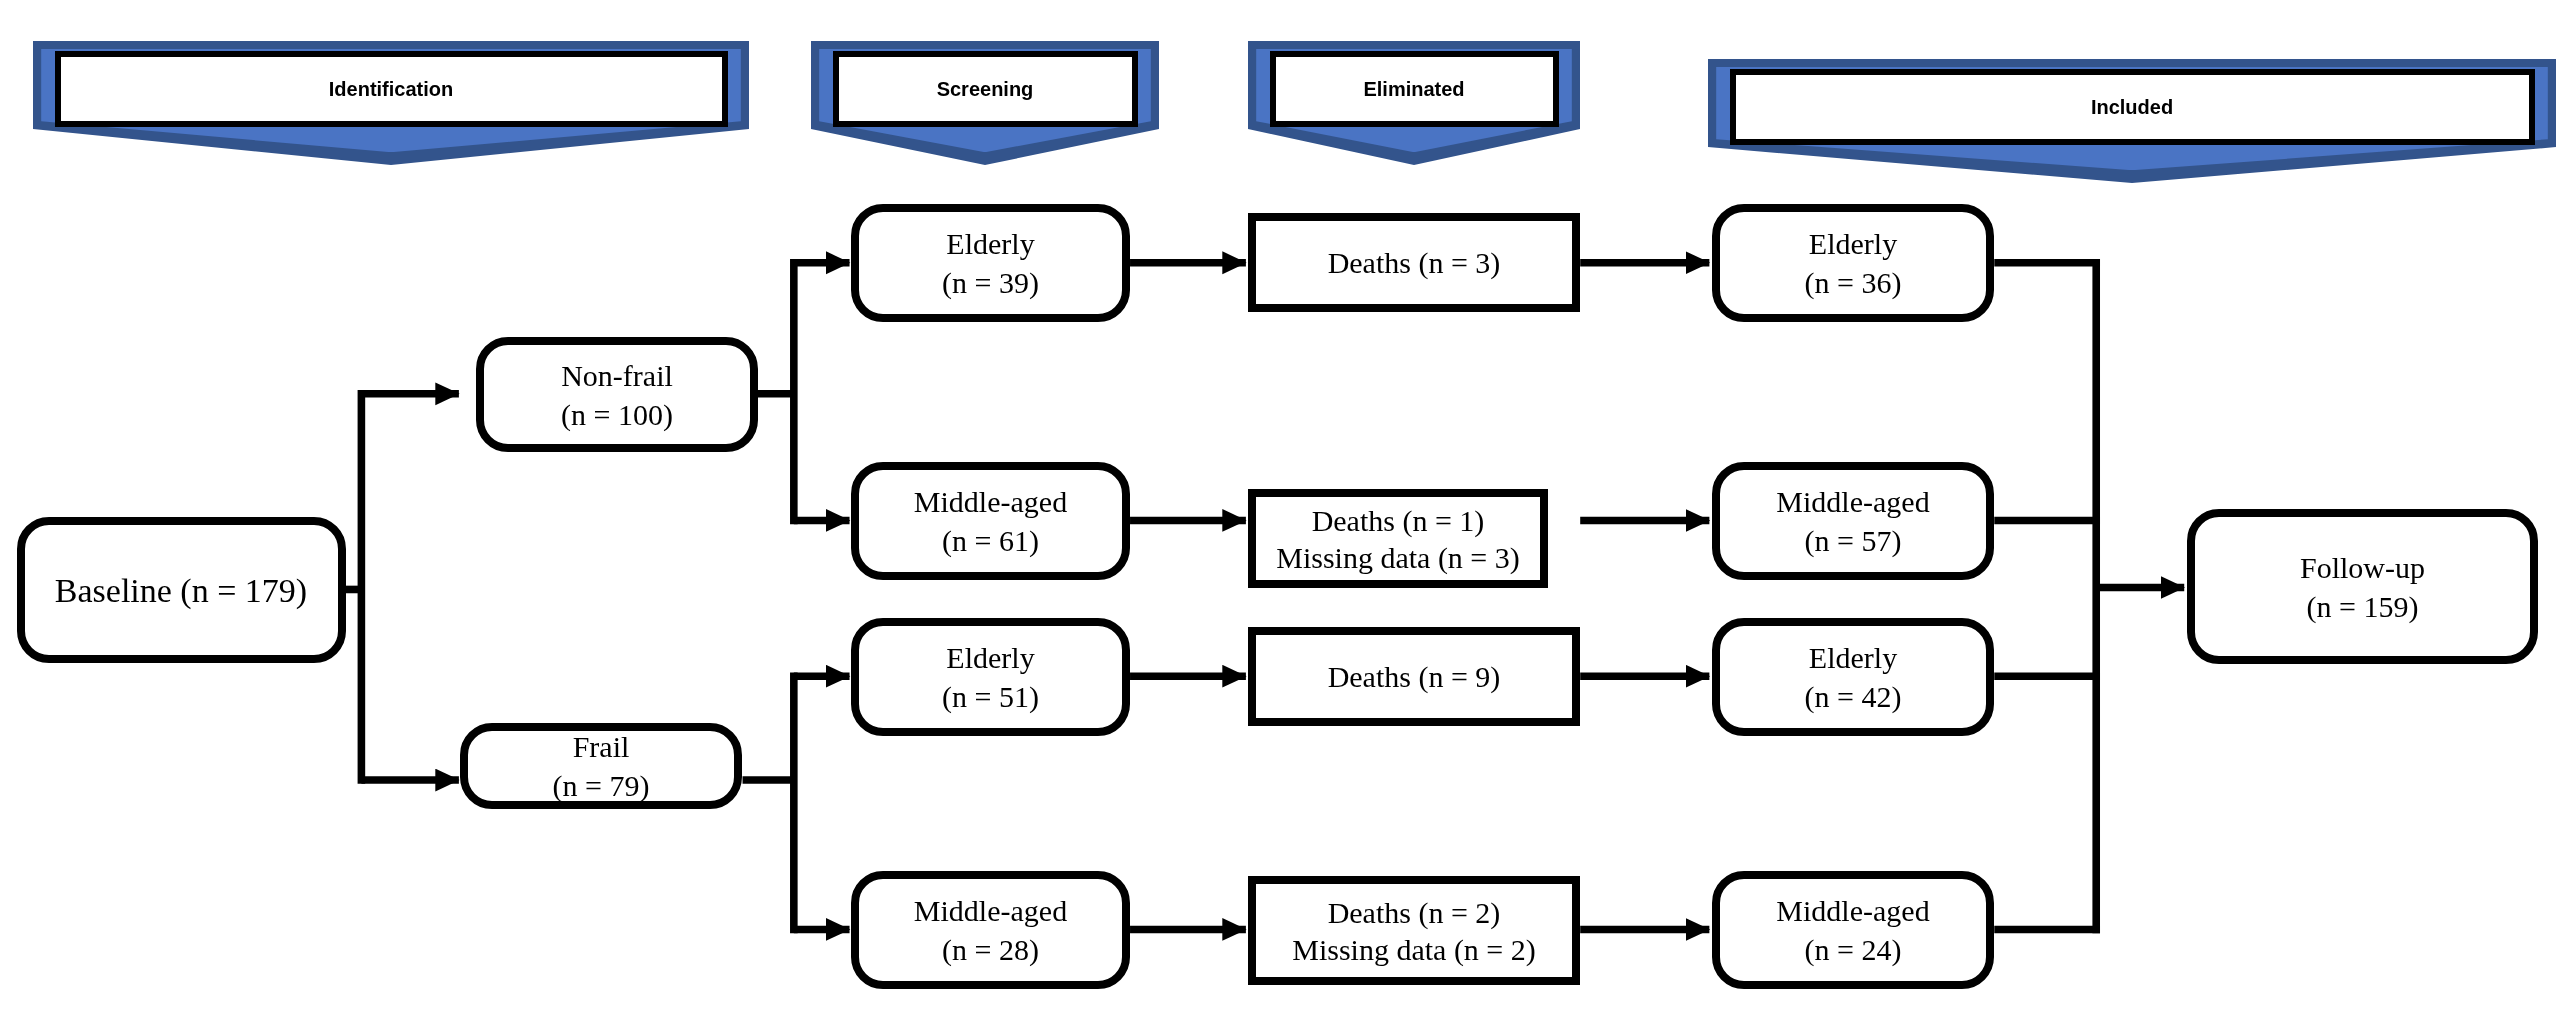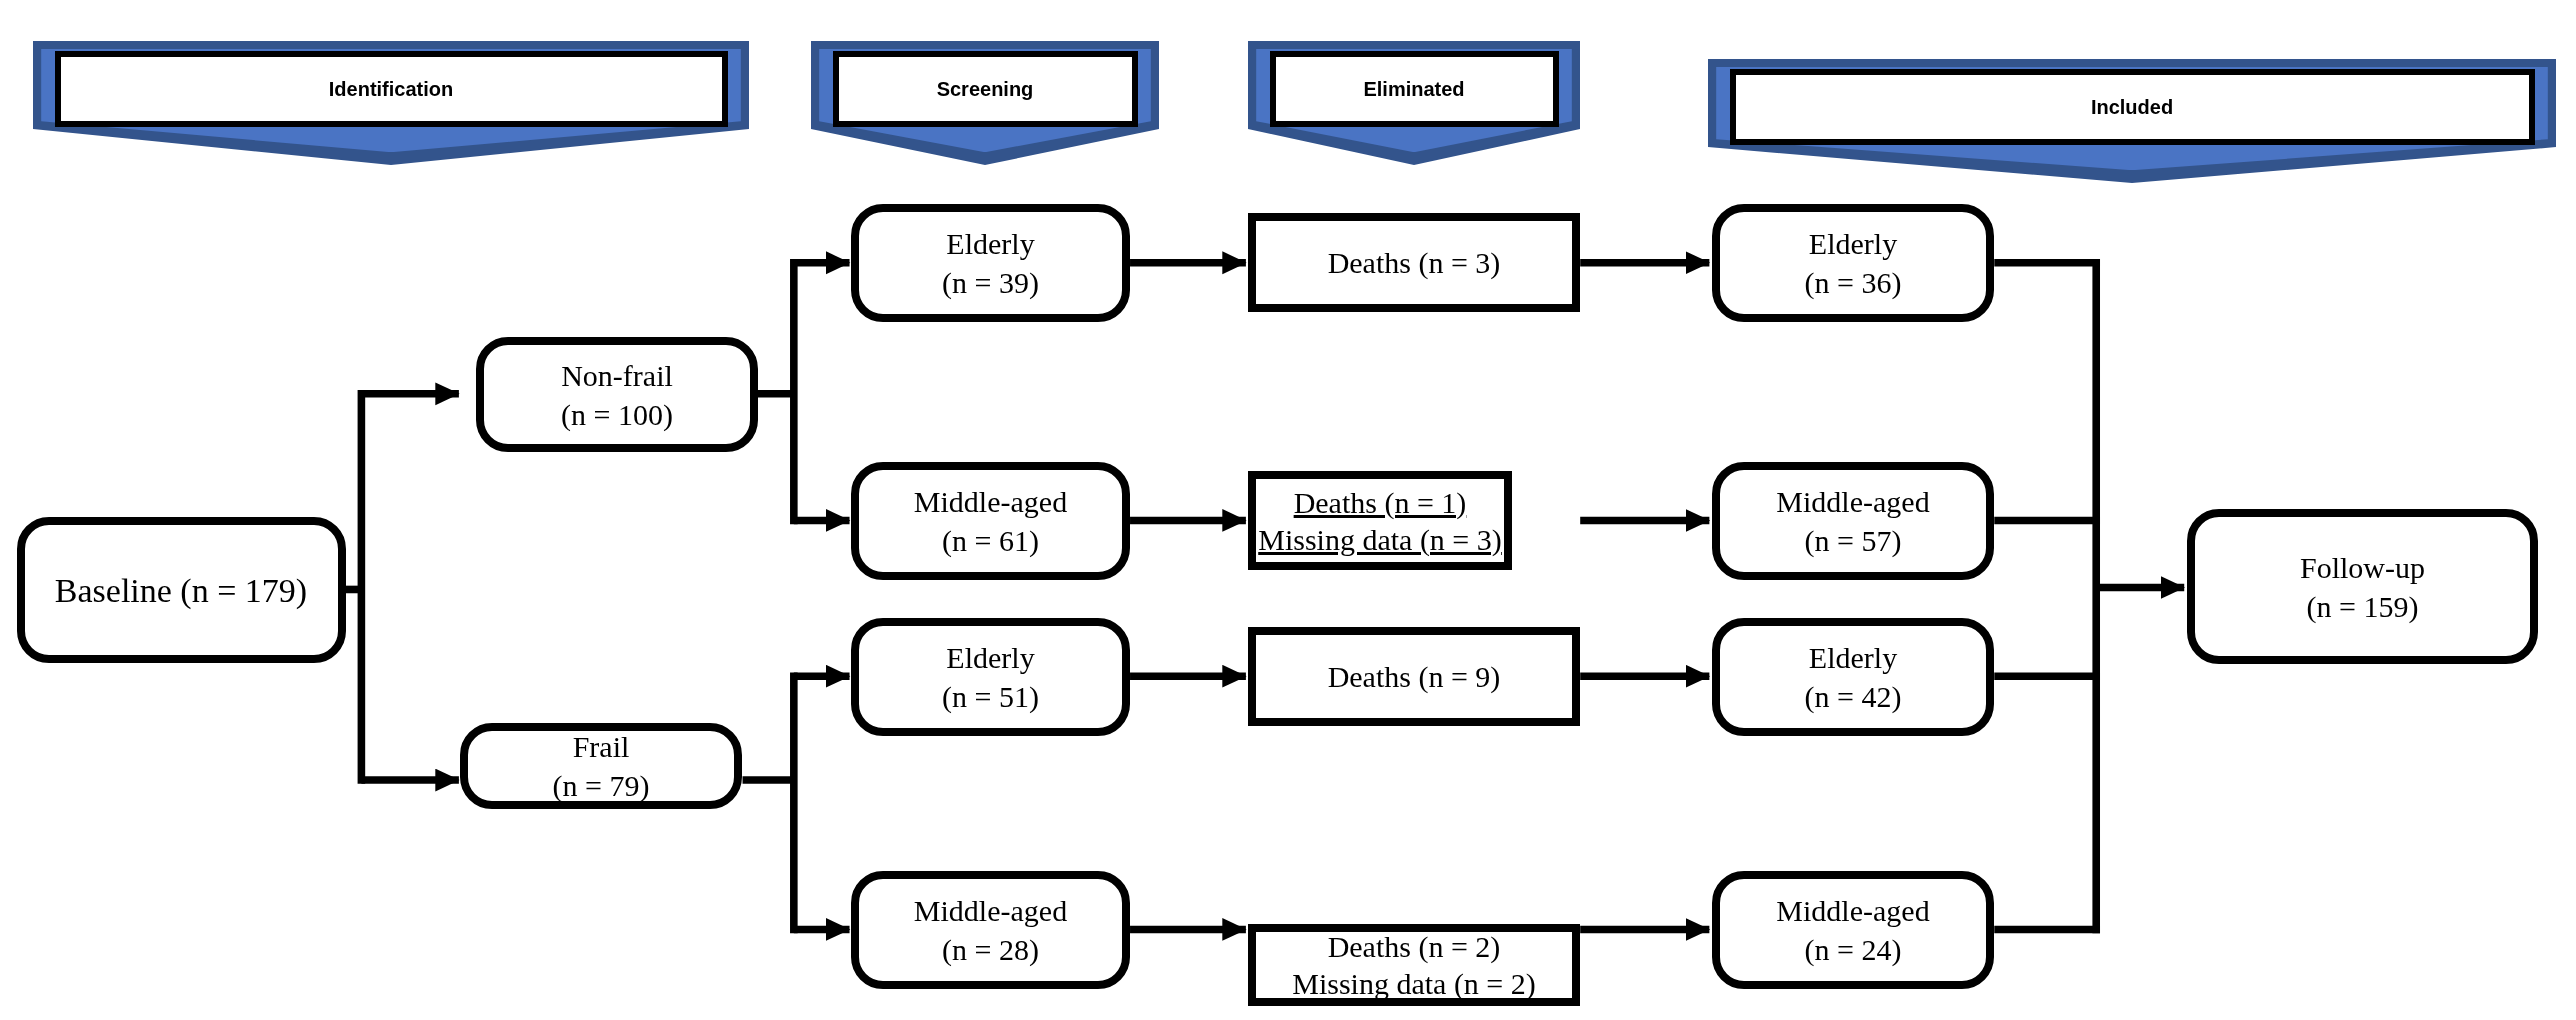--- a/index.html
+++ b/index.html
@@ -152,28 +152,28 @@
     <span>(n = 51)</span>
   </div>
   <div class="node rounded" style="left:851px; top:871px; width:279px; height:118px;">
     <span>Middle-aged</span>
     <span>(n = 28)</span>
   </div>
 
   <div class="node square" style="left:1248px; top:213px; width:332px; height:99px;">
     <span>Deaths (n = 3)</span>
   </div>
-  <div class="node square" style="left:1248px; top:471px; width:264px; height:99px; line-height:37px;text-decoration:underline;">
+  <div class="node square" style="left:1248px; top:489px; width:300px; height:99px; line-height:37px;">
     <span>Deaths (n = 1)</span>
     <span>Missing data (n = 3)</span>
   </div>
   <div class="node square" style="left:1248px; top:627px; width:332px; height:99px;">
     <span>Deaths (n = 9)</span>
   </div>
-  <div class="node square" style="left:1248px; top:924px; width:332px; height:82px; line-height:37px;align-items:center;">
+  <div class="node square" style="left:1248px; top:876px; width:332px; height:109px; line-height:37px;align-items:center;">
     <span>Deaths (n = 2)</span>
     <span>Missing data (n = 2)</span>
   </div>
 
   <div class="node rounded" style="left:1712px; top:204px; width:282px; height:118px;">
     <span>Elderly</span>
     <span>(n = 36)</span>
   </div>
   <div class="node rounded" style="left:1712px; top:462px; width:282px; height:118px;">
     <span>Middle-aged</span>

